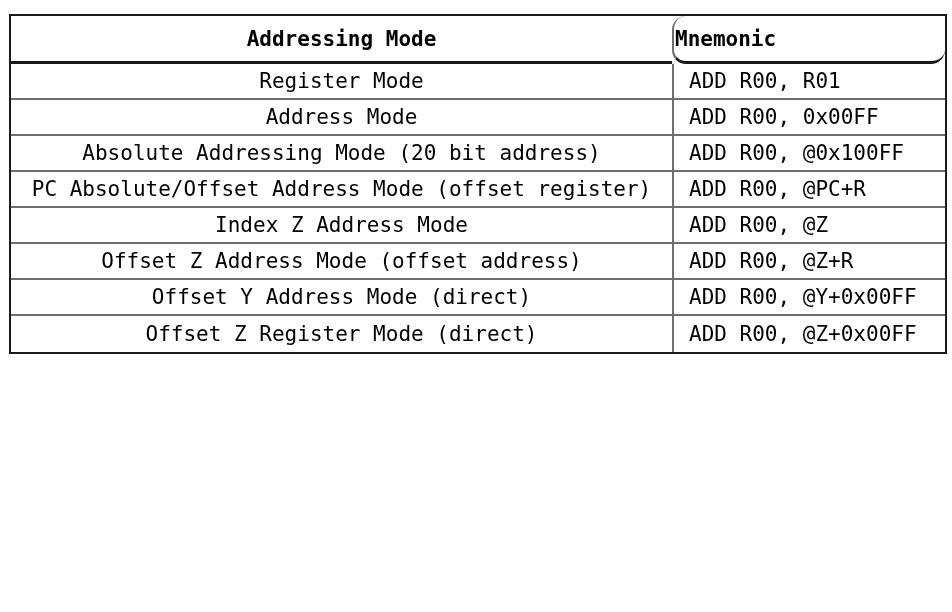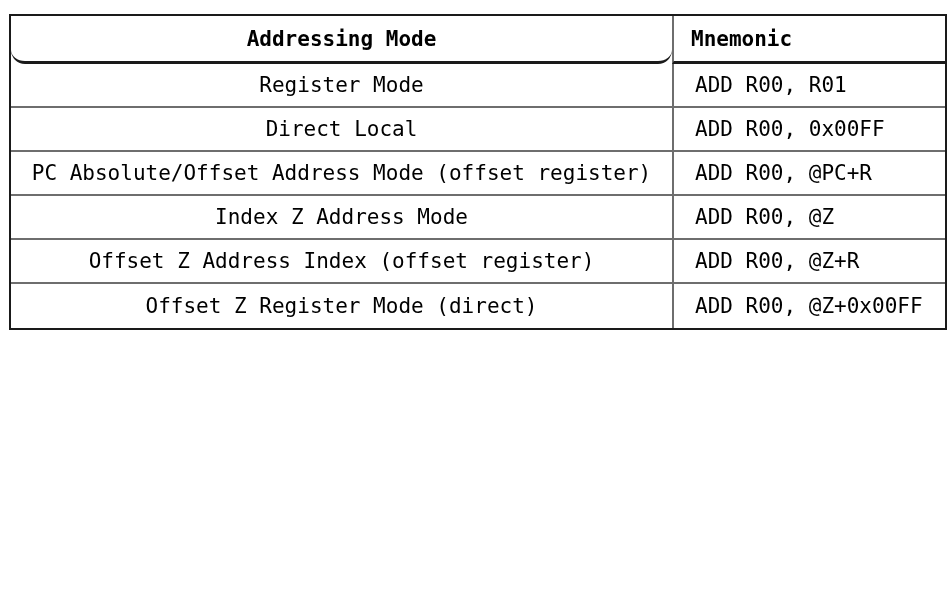--- a/index.html
+++ b/index.html
@@ -57,44 +57,44 @@
   
   thead th {
     height: 48px;
     font-size: 21px;
     font-weight: bold;
     letter-spacing: 0px;
     border-bottom: 3px solid #1a1a1a;
   }
   thead th.h-mode {
     text-align: center;
-    border-radius: 14px;
   }
   thead th.h-mnem {
     text-align: left;
-    padding-left: 17px;
+    padding-left: 1px;
     border-left: 2px solid #6e6e6e;
+    border-radius: 14px;
   }
 
   
   tbody td {
-    height: 44px;
+    height: 36px;
     font-size: 21px;
     font-weight: normal;
     border-bottom: 2px solid #6e6e6e;
   }
   tbody tr:last-child td {
     border-bottom: none;
   }
   tbody td.c-mode {
     text-align: center;
   }
   tbody td.c-mnem {
     text-align: left;
-    padding-left: 21px;
+    padding-left: 15px;
     border-left: 2px solid #6e6e6e;
   }
 </style>
 </head>
 <body>
 
 <div id="table-wrap">
   <table class="addr-table">
     <colgroup>
       <col class="col-mode">
@@ -106,34 +106,42 @@
         <th class="h-mnem">Mnemonic</th>
       </tr>
     </thead>
     <tbody id="table-body">
 
     <tr>
           <td class="c-mode">Register Mode</td>
           <td class="c-mnem">ADD R00, R01</td>
         </tr>
         <tr>
-          <td class="c-mode">Direct Local</td>
+          <td class="c-mode">Address Mode</td>
           <td class="c-mnem">ADD R00, 0x00FF</td>
+        </tr>
+        <tr>
+          <td class="c-mode">Absolute Addressing Mode (20 bit address)</td>
+          <td class="c-mnem">ADD R00, @0x100FF</td>
         </tr>
         <tr>
           <td class="c-mode">PC Absolute/Offset Address Mode (offset register)</td>
           <td class="c-mnem">ADD R00, @PC+R</td>
         </tr>
         <tr>
           <td class="c-mode">Index Z Address Mode</td>
           <td class="c-mnem">ADD R00, @Z</td>
         </tr>
         <tr>
-          <td class="c-mode">Offset Z Address Index (offset register)</td>
+          <td class="c-mode">Offset Z Address Mode (offset address)</td>
           <td class="c-mnem">ADD R00, @Z+R</td>
+        </tr>
+        <tr>
+          <td class="c-mode">Offset Y Address Mode (direct)</td>
+          <td class="c-mnem">ADD R00, @Y+0x00FF</td>
         </tr>
         <tr>
           <td class="c-mode">Offset Z Register Mode (direct)</td>
           <td class="c-mnem">ADD R00, @Z+0x00FF</td>
         </tr>
       </tbody>
   </table>
 </div>
 
 </body></html>

